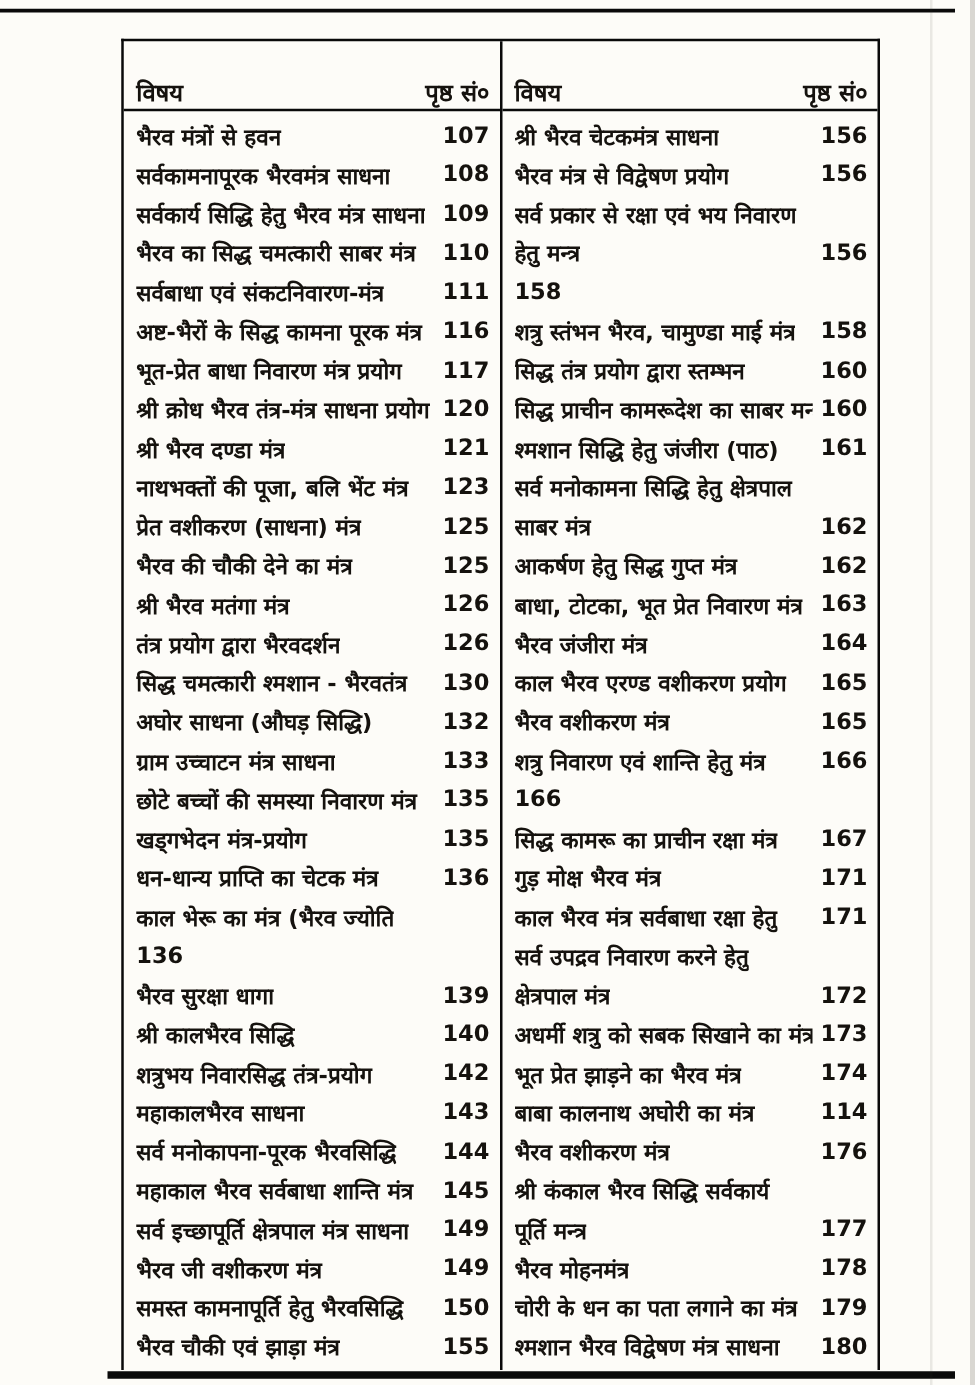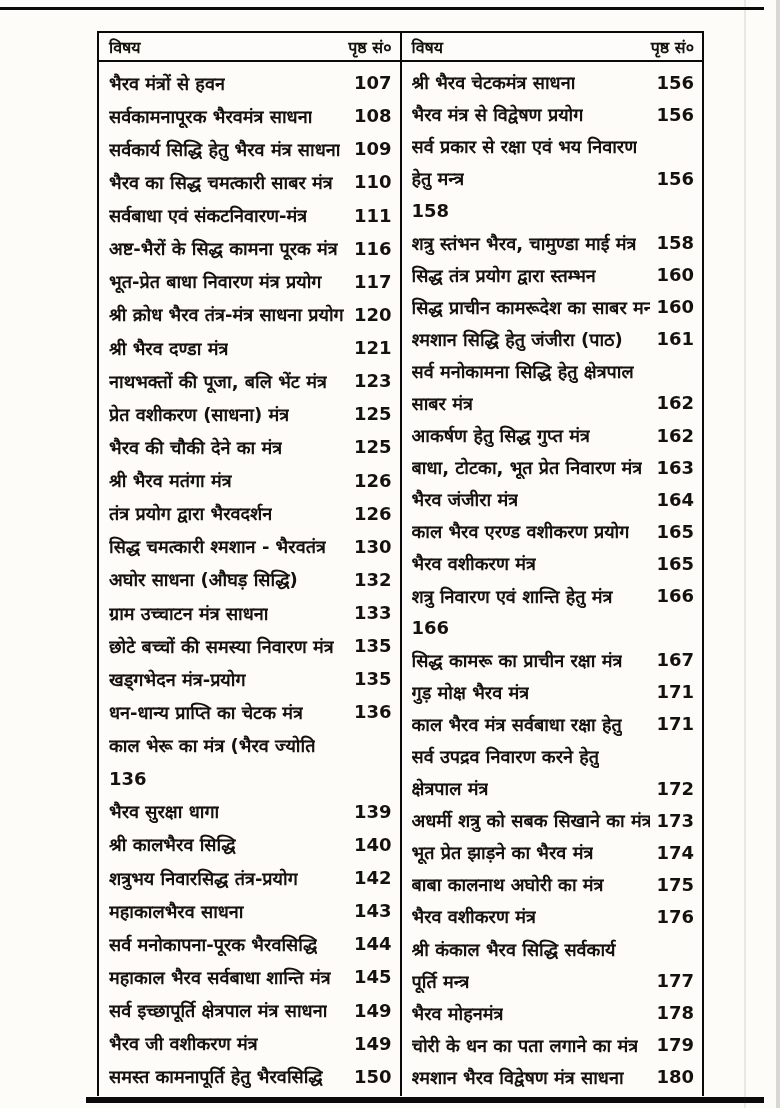--- a/index.html
+++ b/index.html
@@ -43,21 +43,21 @@
   }
   .toc-col + .toc-col{
     border-left:2px solid #0a0a0a;
   }
   .col-header{
     height:27px;
     flex:0 0 27px;
     border-bottom:2px solid #0a0a0a;
     display:flex;align-items:center;justify-content:space-between;
     padding:0 8px 0 10px;
-    font-size:16px;font-weight:bold;
+    font-size:19px;font-weight:bold;margin-top:27px;
   }
   .col-body{
     flex:1 1 auto;
     display:flex;flex-direction:column;
     padding:4px 0 3px 0;
     min-height:0;
     justify-content:space-between;
   }
   .toc-row{
     flex:1 1 0;
@@ -239,20 +239,24 @@
   <div class="toc-row">
     <span class="entry-title">भैरव जी वशीकरण मंत्र</span>
     <span class="entry-page">149</span>
   </div>
 
   <div class="toc-row">
     <span class="entry-title">समस्त कामनापूर्ति हेतु भैरवसिद्धि</span>
     <span class="entry-page">150</span>
   </div>
 
+  <div class="toc-row">
+    <span class="entry-title">भैरव चौकी एवं झाड़ा मंत्र</span>
+    <span class="entry-page">155</span>
+  </div>
 </div>
     </div>
 
     <div class="toc-col">
       <div class="col-header">
         <span>विषय</span>
         <span>पृष्ठ सं०</span>
       </div>
       <div class="col-body">
   <div class="toc-row">
@@ -374,21 +378,21 @@
     <span class="entry-page">173</span>
   </div>
 
   <div class="toc-row">
     <span class="entry-title">भूत प्रेत झाड़ने का भैरव मंत्र</span>
     <span class="entry-page">174</span>
   </div>
 
   <div class="toc-row">
     <span class="entry-title">बाबा कालनाथ अघोरी का मंत्र</span>
-    <span class="entry-page">175</span>
+    <span class="entry-page">114</span>
   </div>
 
   <div class="toc-row">
     <span class="entry-title">भैरव वशीकरण मंत्र</span>
     <span class="entry-page">176</span>
   </div>
 
   <div class="toc-row">
     <span class="entry-title">श्री कंकाल भैरव सिद्धि सर्वकार्य</span>
     <span class="entry-page"></span>

